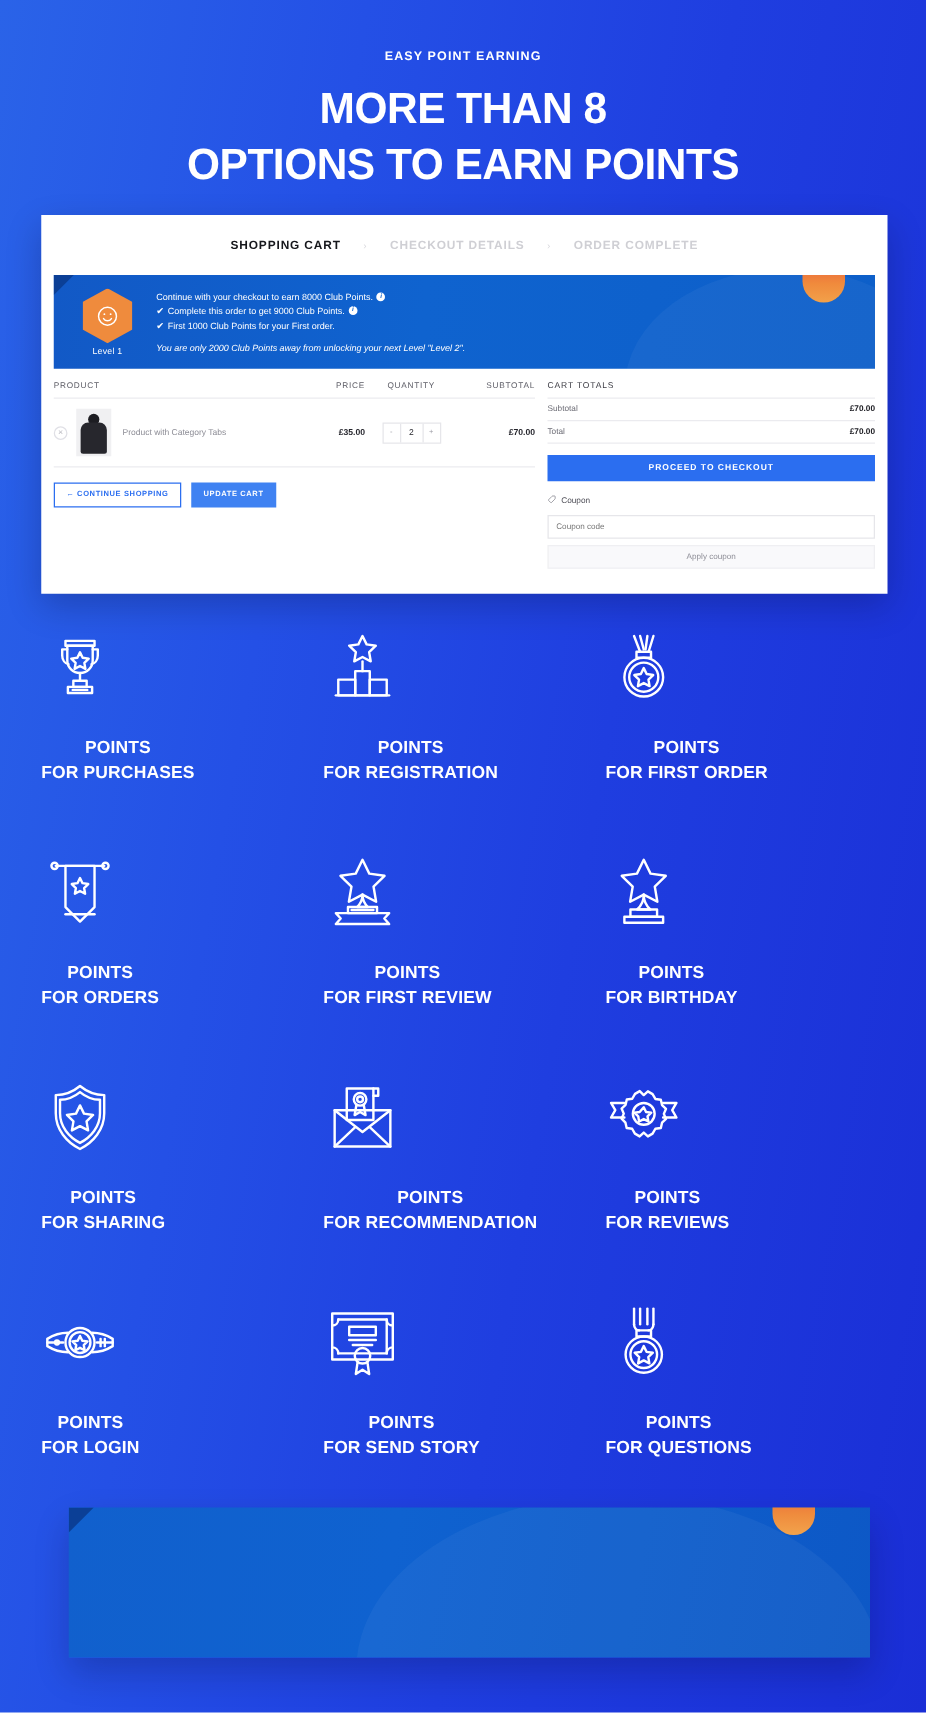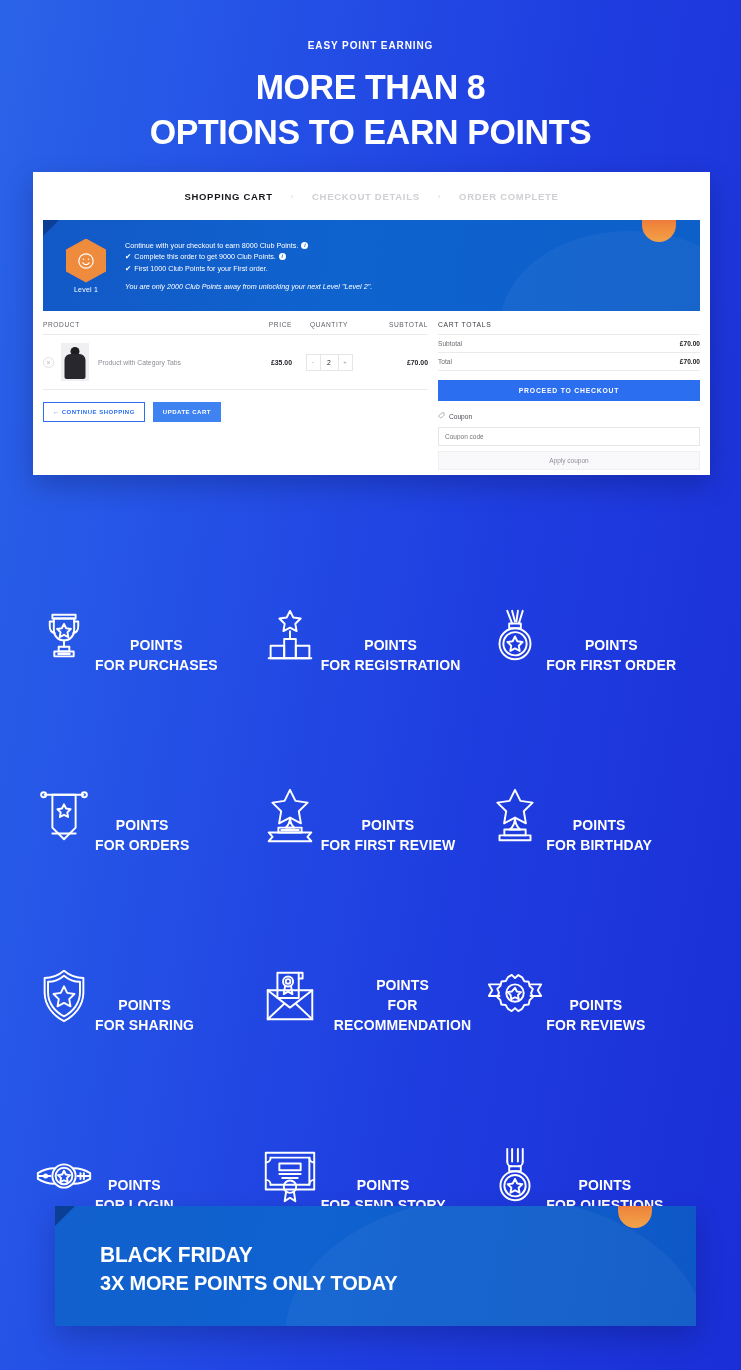--- a/index.html
+++ b/index.html
@@ -53,21 +53,21 @@
     letter-spacing: 0.7px;
   }
   .bc-item { text-transform: uppercase; color: #cfcfd4; font-weight: 600; }
   .bc-item.active { color: #16171c; font-weight: 700; }
   .bc-sep { color: #d8d8dd; font-size: 8px; }
 
   
   .loyalty {
     position: relative;
     margin: 0 10px;
-    height: 91px;
+    height: 75px;
     background: linear-gradient(95deg, #1259c6 0%, #0f63cf 45%, #0d5fc9 100%);
     overflow: hidden;
     display: flex;
     align-items: center;
   }
   .loyalty:before {
     content: "";
     position: absolute;
     right: -60px; bottom: -110px;
     width: 260px; height: 190px;
@@ -272,22 +272,22 @@
     position: absolute;
     left: 33px; top: 495px;
     width: 677px;
     display: grid;
     grid-template-columns: repeat(3, 1fr);
     grid-auto-rows: 180px;
     column-gap: 0;
   }
   .cell {
     display: flex;
-    flex-direction: row;
-    align-items: flex-end;
+    flex-direction: column;
+    align-items: flex-start;
     justify-content: flex-start;
     text-align: center;
   }
   .cell .ic { height: 78px; display: flex; align-items: center; justify-content: center; }
   .cell .lbl {
     color: #ffffff;
     font-size: 14px;
     font-weight: 700;
     line-height: 1.43;
     letter-spacing: 0.1px;
@@ -662,17 +662,13 @@
     <div class="lbl">
       <span>POINTS</span>
       <span>FOR QUESTIONS</span>
     </div>
   </div>
 
 </div>
 
 <div class="bf">
   <div class="bf-ribbon"></div>
-  <div class="bf-text">
-    <div class="bf-t1">BLACK FRIDAY</div>
-    <div class="bf-t2">3X MORE POINTS ONLY TODAY</div>
-  </div>
 </div>
 
 </body></html>

